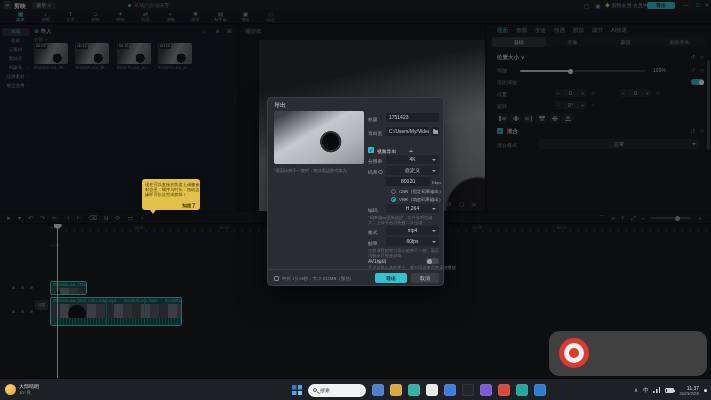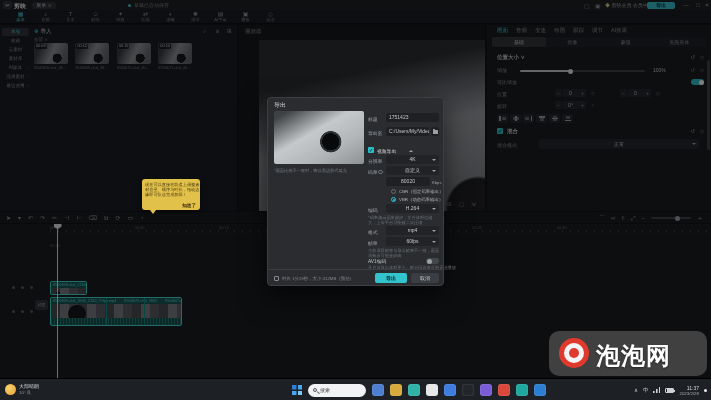--- a/index.html
+++ b/index.html
@@ -646,21 +646,20 @@
     <div class="dlg-meta">时长 1分19秒，大小 312MB（预估）</div>
     <div class="dbtn primary">导出</div>
     <div class="dbtn ghost">取消</div>
   </div>
 
   <div class="watermark">
     <div class="wm-logo">
         <div class="mid"></div>
         <div class="core"></div>
       </div>
-    <div class="wm-text">泡泡网</div>
   </div>
 
   <div class="taskbar">
     <div class="sun"></div>
     <div class="wline1">大部晴朗</div>
     <div class="wline2">10° 良</div>
 
     <div class="tb-center">
       <div class="start-ic"></div>
       <div class="search-pill">

